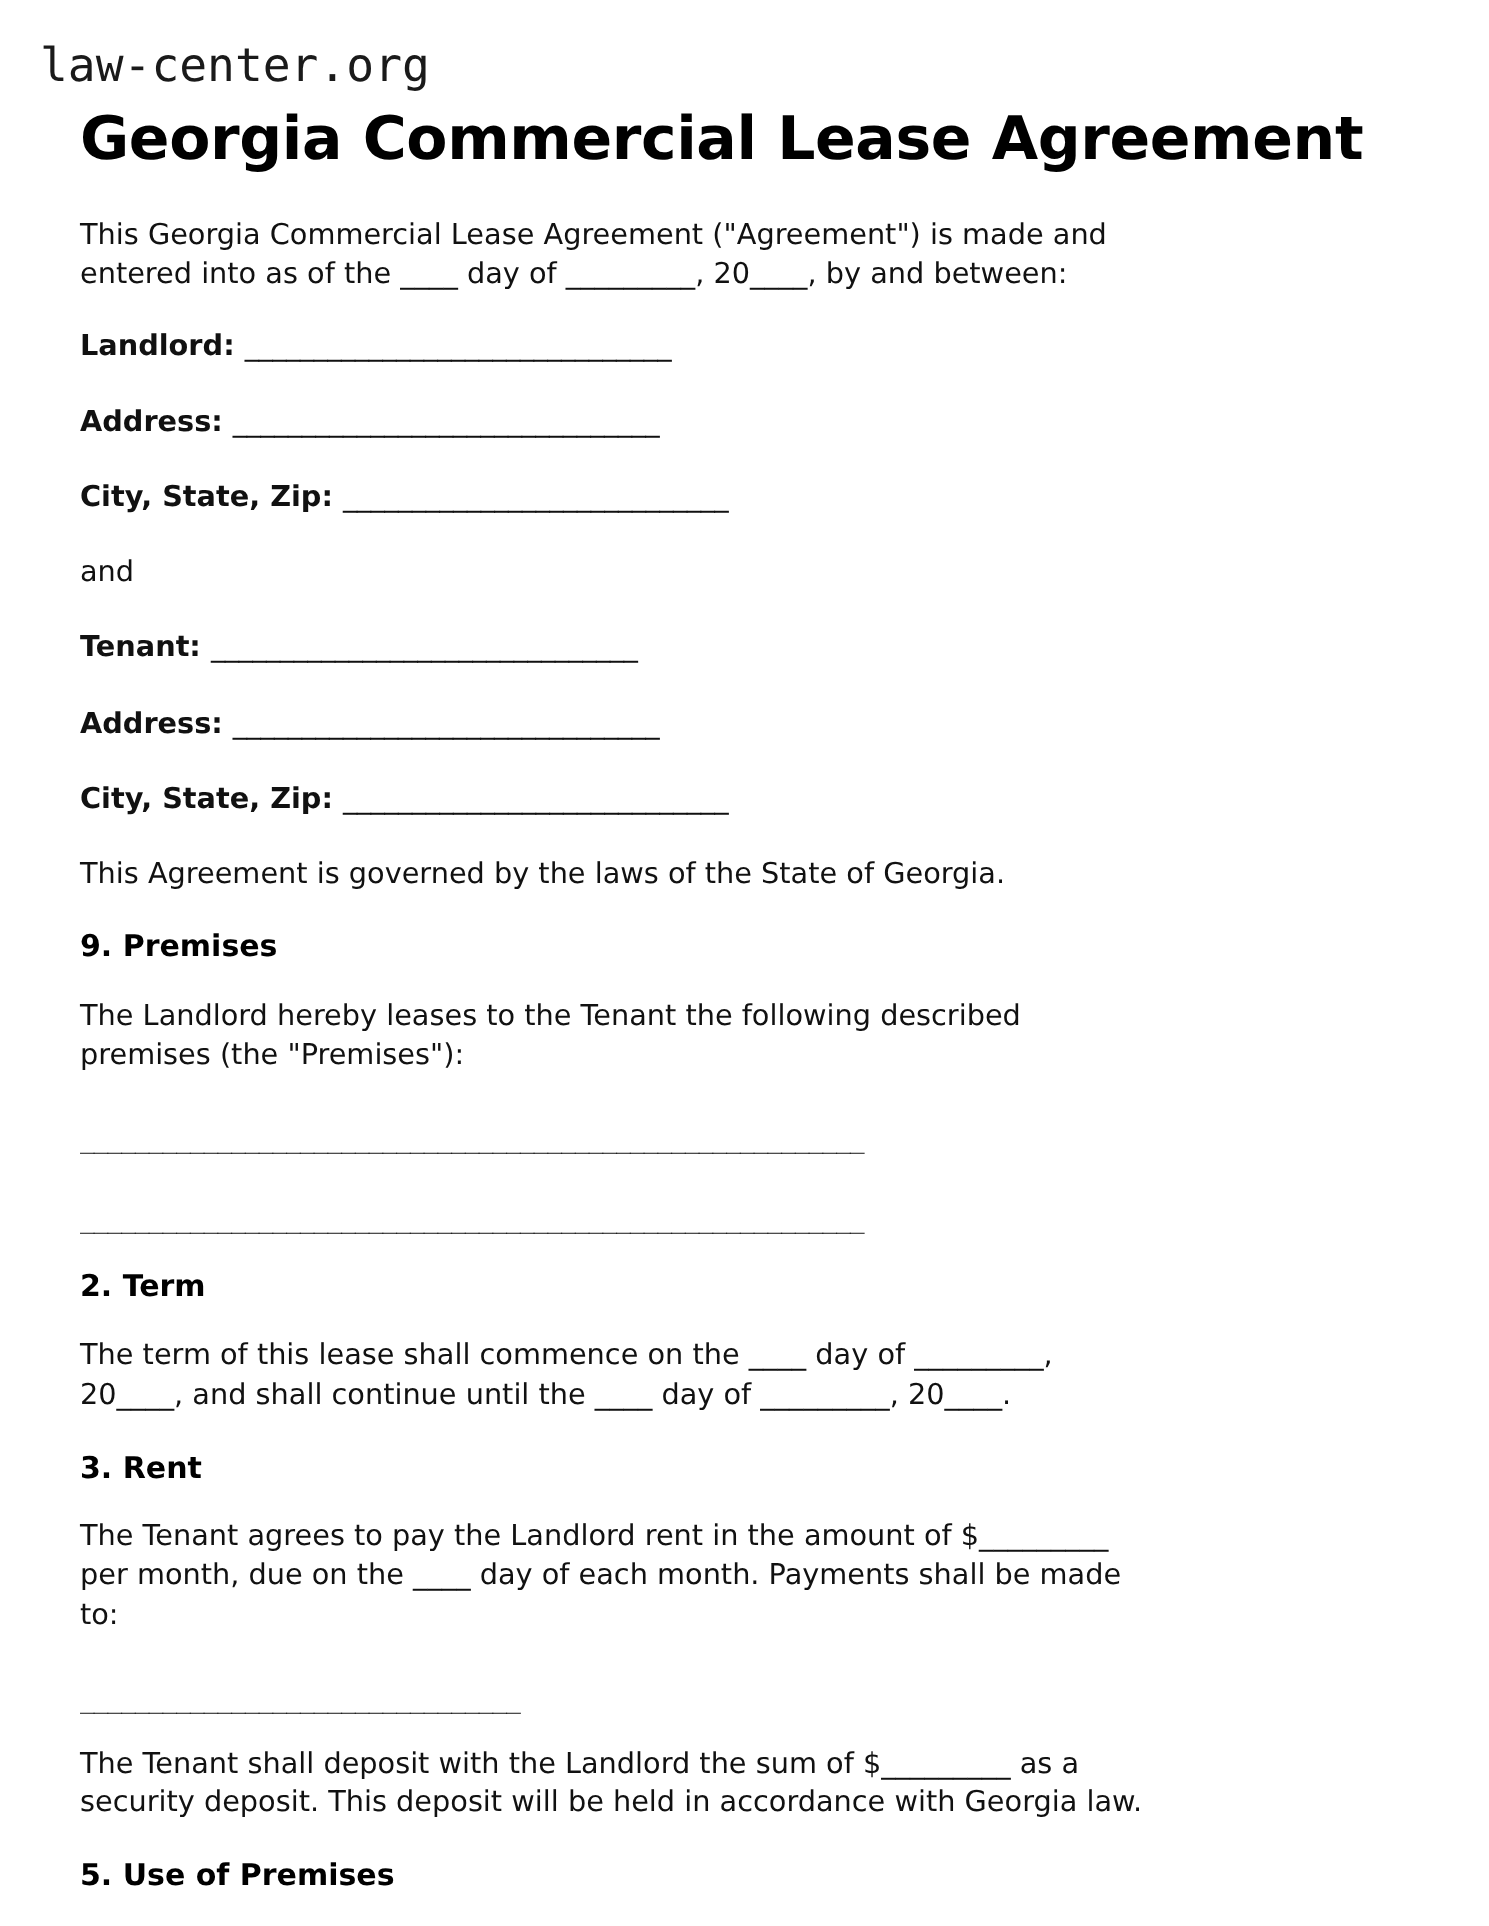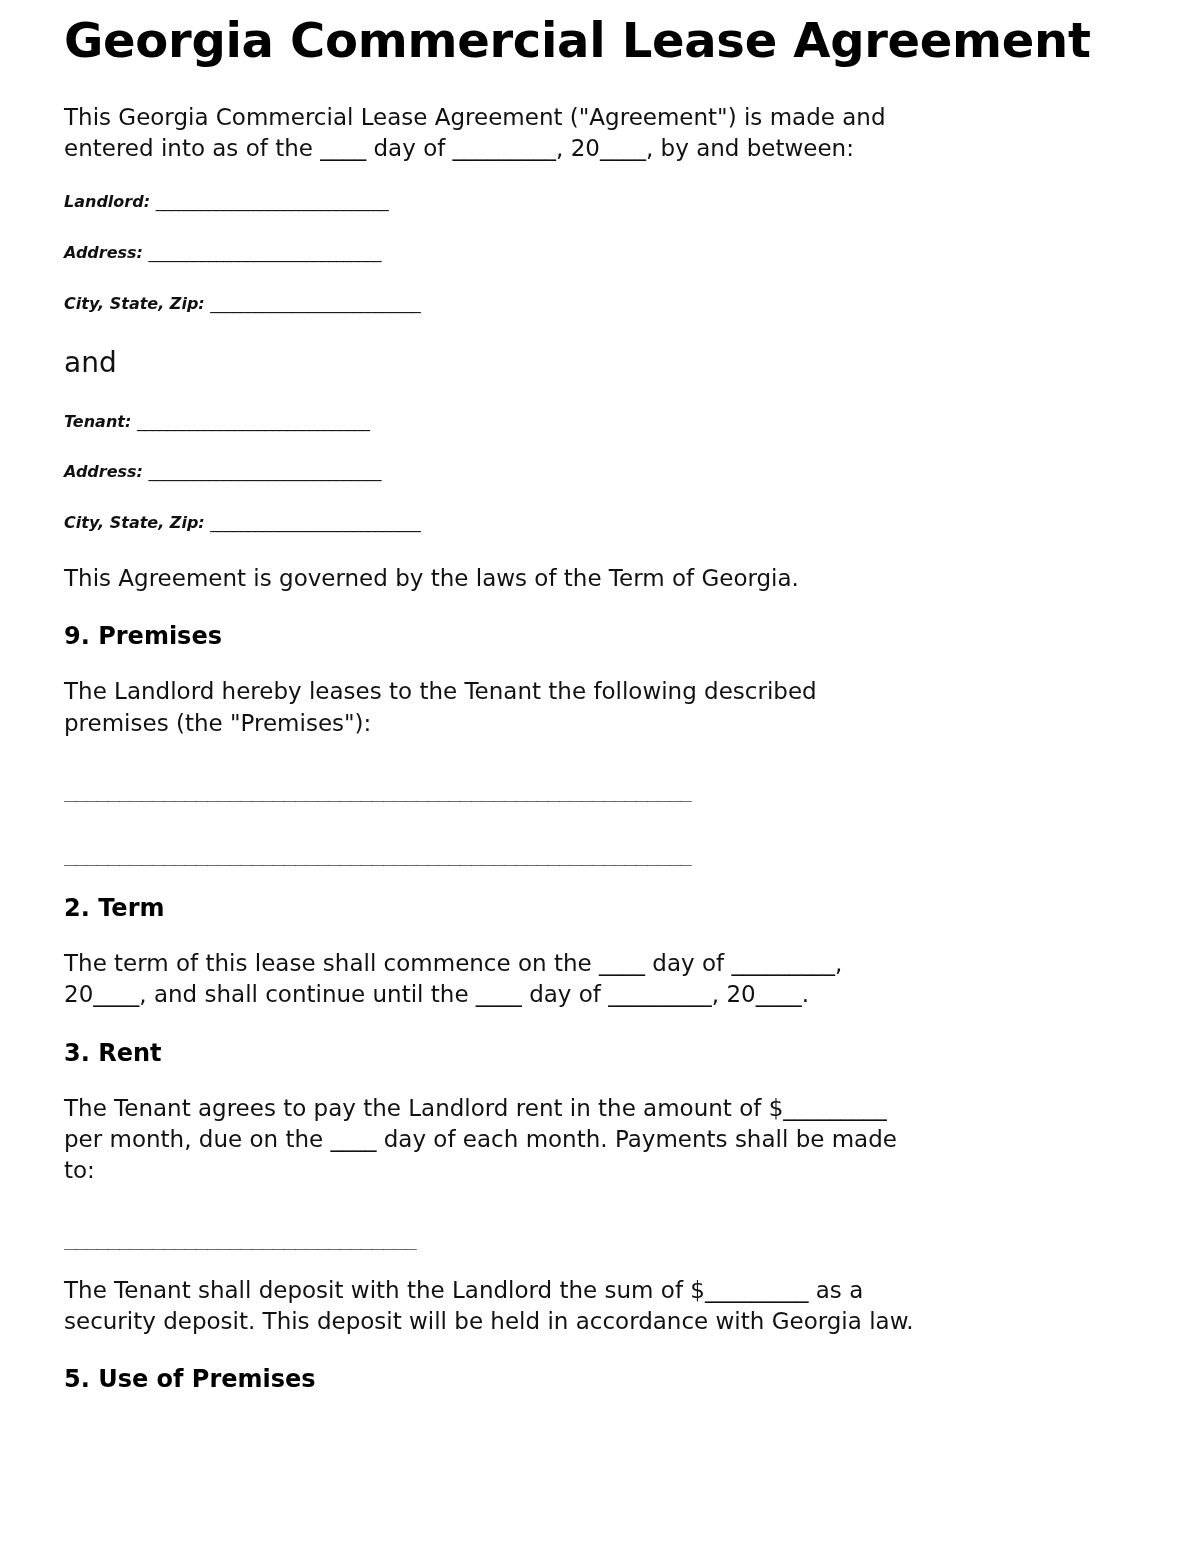--- a/index.html
+++ b/index.html
@@ -56,33 +56,32 @@
     font-size: 23px;
     line-height: 1.36;
     margin: 0 0 27px 0;
     color: #111111;
     font-weight: normal;
   }
   p.para.tight {
     margin-bottom: 26px;
   }
   .field-line {
-    font-size: 16px;
+    font-size: 23px;
     line-height: 1.36;
     margin: 0 0 29px 0;
     color: #111111;
     font-weight: bold;
     white-space: nowrap;
-    font-style: italic;
   }
   .field-line .blank {
     font-weight: normal;
   }
   .conj {
-    font-size: 28px;
+    font-size: 23px;
     line-height: 1.36;
     margin: 0 0 29px 0;
     color: #111111;
     font-weight: normal;
   }
   h2.section-head {
     font-size: 24px;
     font-weight: bold;
     color: #000000;
     margin: 0 0 24px 0;
@@ -102,20 +101,21 @@
   }
   .fill-line.long { margin-bottom: 27px; }
   .gap-before { margin-top: 22px; }
   .gap-sm { height: 14px; }
 </style>
 </head>
 <body>
 
 <div class="page">
 
+  <div class="site-brand">law-center.org</div>
 
   <h1 class="doc-title">Georgia Commercial Lease Agreement</h1>
 
   <div class="content body-block">
 
     <p class="para">This Georgia Commercial Lease Agreement ("Agreement") is made and entered into as of the ____ day of _________, 20____, by and between:</p>
 
     <div class="field-line">
       <span>Landlord:</span><span>&nbsp;</span><span class="blank">_______________________________</span>
     </div>
@@ -135,21 +135,21 @@
     </div>
 
     <div class="field-line">
       <span>Address:</span><span>&nbsp;</span><span class="blank">_______________________________</span>
     </div>
 
     <div class="field-line">
       <span>City, State, Zip:</span><span>&nbsp;</span><span class="blank">____________________________</span>
     </div>
 
-    <p class="para">This Agreement is governed by the laws of the Term of Georgia.</p>
+    <p class="para">This Agreement is governed by the laws of the State of Georgia.</p>
 
     <h2 class="section-head">9. Premises</h2>
     <p class="para tight">The Landlord hereby leases to the Tenant the following described premises (the "Premises"):</p>
     <div class="gap-sm"></div>
     <div class="fill-line long">_________________________________________________________</div>
     <div class="gap-sm"></div>
     <div class="fill-line long">_________________________________________________________</div>
 
     <h2 class="section-head gap-before">2. Term</h2>
     <p class="para">The term of this lease shall commence on the ____ day of _________, 20____, and shall continue until the ____ day of _________, 20____.</p>

